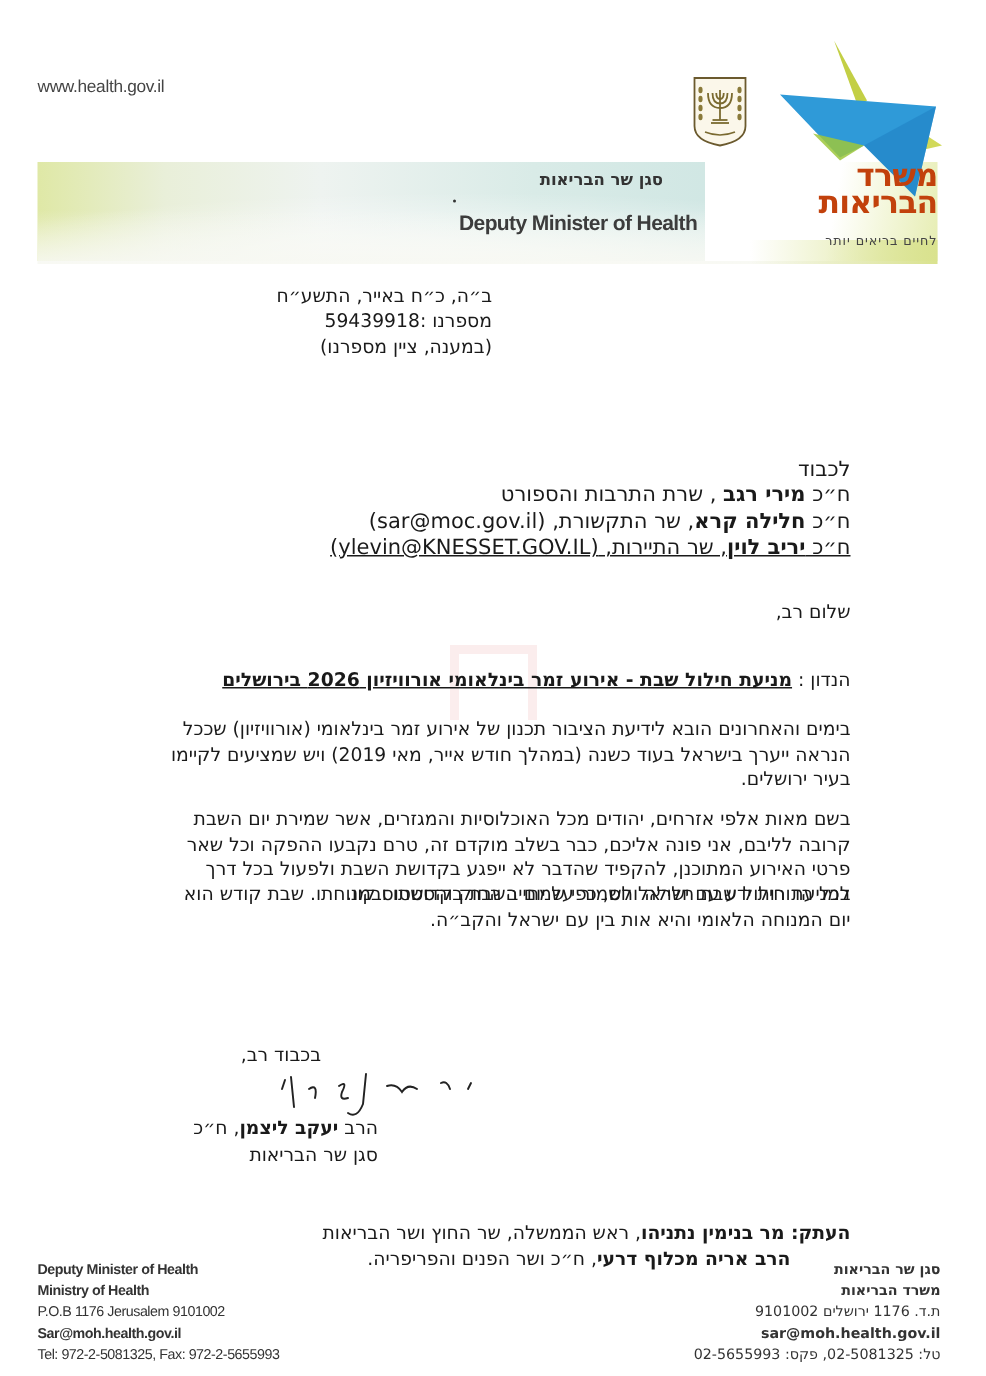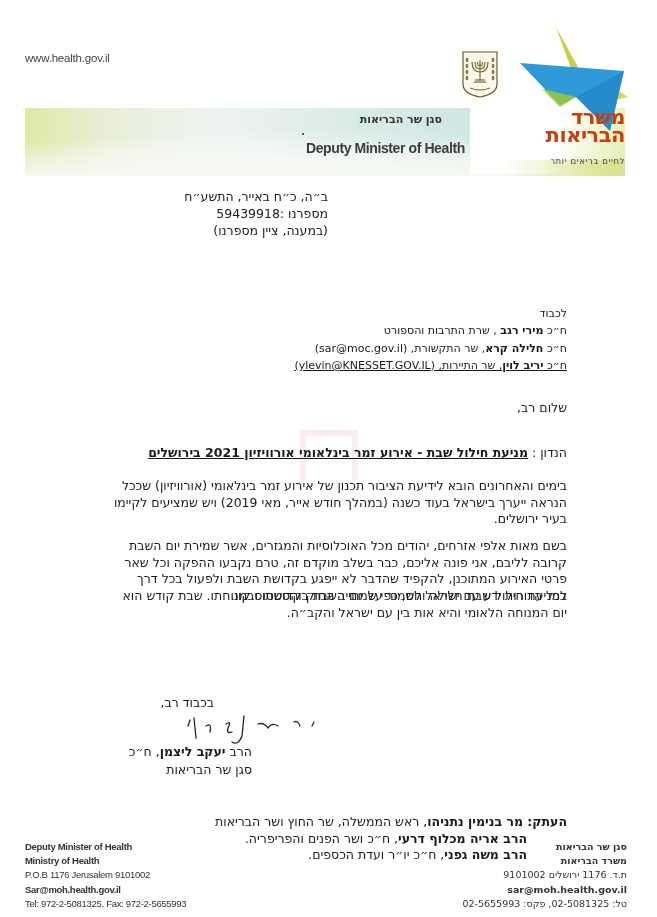--- a/index.html
+++ b/index.html
@@ -32,21 +32,21 @@
 
   .emblem { left: 460px; top: 50px; width: 40px; height: 48px; }
   .logo-star { left: 520px; top: 27px; width: 112px; height: 105px; }
   .ministry-he { right: 32px; top: 108px; line-height: 18px; font-size: 21px; font-weight: bold; color: #c2410c; letter-spacing: -0.5px; }
   .ministry-tag { right: 32px; top: 156px; font-size: 8.5px; color: #444; letter-spacing: 0.6px; }
 
   
   .dateblock { left: 96px; top: 188px; width: 232px; font-size: 12.5px; line-height: 17px; }
 
   
-  .recipients { right: 90px; top: 305px; width: 500px; font-size: 11px; line-height: 17.3px; }
+  .recipients { right: 90px; top: 305px; width: 500px; font-size: 14px; line-height: 17.3px; }
   .recipients .u { text-decoration: underline; }
   .ltr { direction: ltr; unicode-bidi: embed; }
 
   .greeting { right: 90px; top: 400px; font-size: 12.5px; }
   .subject { right: 90px; top: 445px; font-size: 12.5px; }
   .subject .subj-text { font-weight: bold; text-decoration: underline; }
 
   .watermark { left: 300px; top: 430px; width: 46px; height: 44px; border: 6px solid rgba(220,80,80,0.10); border-bottom: none; }
 
   .para { right: 90px; width: 455px; font-size: 12.5px; line-height: 16.5px; }
@@ -137,21 +137,21 @@
   <div class="u">
     <span>ח״כ </span><b>יריב לוין</b><span>, שר התיירות, </span><span class="ltr">(ylevin@KNESSET.GOV.IL)</span>
   </div>
 </div>
 
 <div class="abs rtl greeting">שלום רב,</div>
 
 <div class="abs watermark"></div>
 
 <div class="abs rtl subject">
-  <span>הנדון : </span><span class="subj-text">מניעת חילול שבת - אירוע זמר בינלאומי אורוויזיון 2021 בירושלים</span>
+  <span>הנדון : </span><span class="subj-text">מניעת חילול שבת - אירוע זמר בינלאומי אורוויזיון 2026 בירושלים</span>
 </div>
 
 <div class="abs rtl para p1">בימים והאחרונים הובא לידיעת הציבור תכנון של אירוע זמר בינלאומי (אורוויזיון) שככל הנראה ייערך בישראל בעוד כשנה (במהלך חודש אייר, מאי 2019) ויש שמציעים לקיימו בעיר ירושלים.</div>
 <div class="abs rtl para p2">בשם מאות אלפי אזרחים, יהודים מכל האוכלוסיות והמגזרים, אשר שמירת יום השבת קרובה לליבם, אני פונה אליכם, כבר בשלב מוקדם זה, טרם נקבעו ההפקה וכל שאר פרטי האירוע המתוכנן, להקפיד שהדבר לא ייפגע בקדושת השבת ולפעול בכל דרך למניעת חילול שבת חלילה וחס, כפי שמחייב החוק והסטטוס קוו.</div>
 <div class="abs rtl para p3">בכל הדורות ידע עם ישראל לשמור על יום השבת בקדושתו ובמנוחתו. שבת קודש הוא יום המנוחה הלאומי והיא אות בין עם ישראל והקב״ה.</div>
 
 <div class="abs rtl closing">בכבוד רב,</div>
 <svg class="abs signature" viewBox="0 0 150 36">
   <path d="M8 8 L6 14 M12 6 L14 26 M24 14 Q30 10 28 20 M44 12 Q50 8 46 16 Q44 22 50 20 M62 4 L60 24 Q56 34 50 30 M76 12 Q82 10 86 16 Q90 10 96 14 M112 10 Q116 8 118 14 M132 10 L130 14" stroke="#222" stroke-width="1.3" fill="none" stroke-linecap="round"></path>
 </svg>
@@ -160,23 +160,20 @@
 </div>
 <div class="abs rtl signer-title">סגן שר הבריאות</div>
 
 <div class="abs rtl cc">
   <div>
     <b>העתק: </b><b>מר בנימין נתניהו</b><span>, ראש הממשלה, שר החוץ ושר הבריאות</span>
   </div>
   <div class="indent">
     <b>הרב אריה מכלוף דרעי</b><span>, ח״כ ושר הפנים והפריפריה.</span>
   </div>
-  <div class="indent">
-    <b>הרב משה גפני</b><span>, ח״כ יו״ר ועדת הכספים.</span>
-  </div>
 </div>
 
 <div class="abs footer-en">
   <div class="b">Deputy Minister of Health</div>
   <div class="b">Ministry of Health</div>
   <div>P.O.B 1176 Jerusalem 9101002</div>
   <div class="b">Sar@moh.health.gov.il</div>
   <div>Tel: 972-2-5081325,  Fax: 972-2-5655993</div>
 </div>
 

